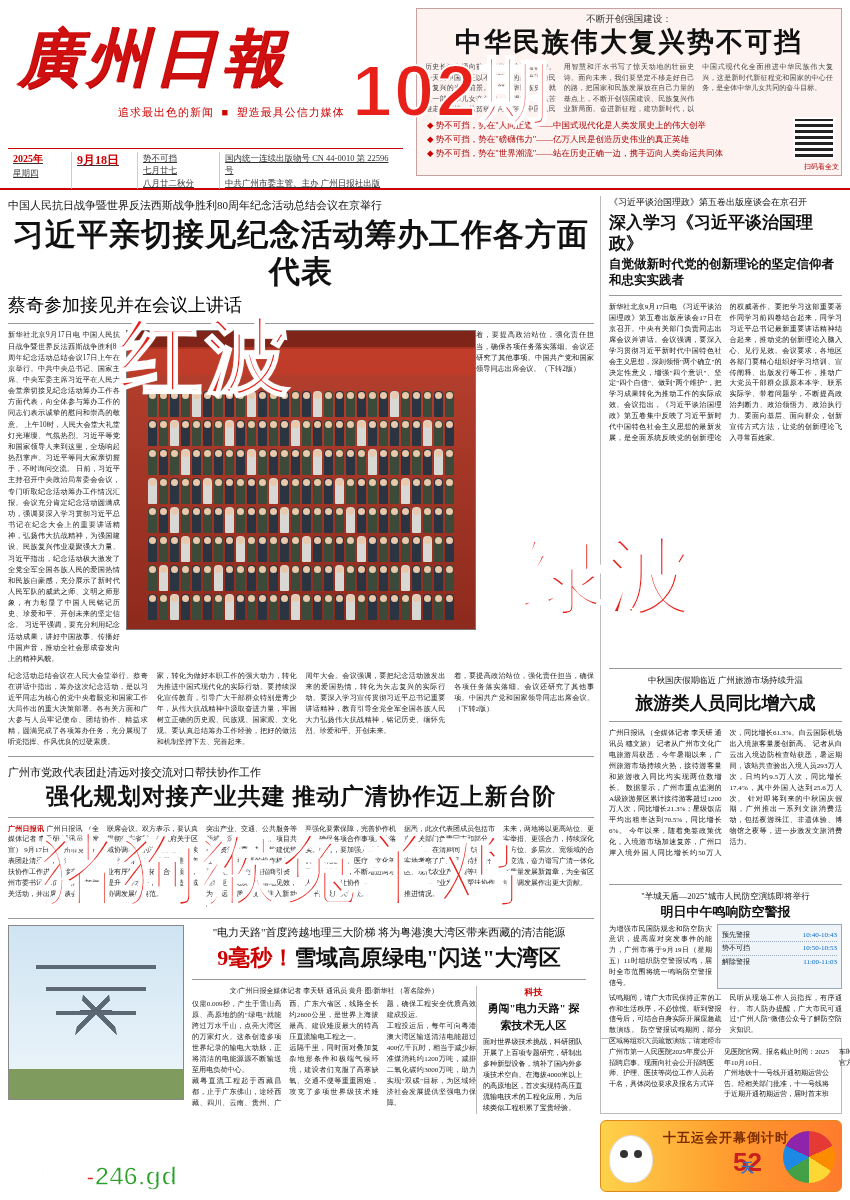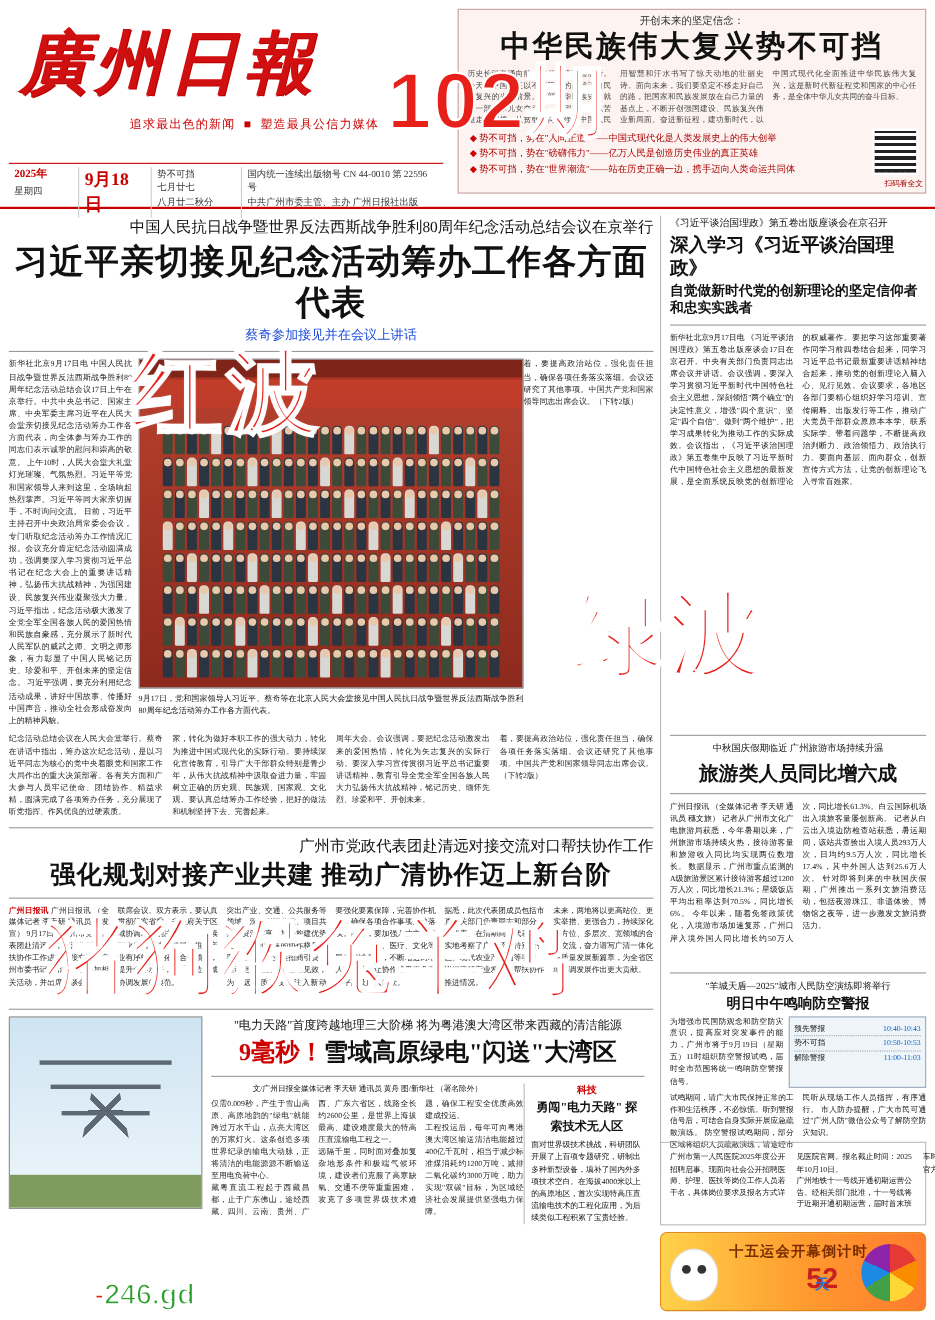--- a/index.html
+++ b/index.html
@@ -19,21 +19,21 @@
   .mast-left { position:absolute; left:8px; top:8px; width:400px; height:175px; }
   .logo-cn {
     font-family: "Liberation Serif", serif;
     font-weight:bold; color:#d01010; font-size:62px; letter-spacing:6px;
     font-style: italic; line-height:1.05; margin-top:18px; margin-left:10px;
     text-shadow: 1px 1px 0 #b00;
   }
   .logo-sub { margin-top:14px; margin-left:110px; font-size:11px; color:#c00; letter-spacing:1px; }
   .logo-sub .dot { color:#c00; }
   .mast-rule { position:absolute; left:8px; top:148px; width:395px; height:1px; background:#c00; }
-  .mast-info { position:absolute; left:8px; top:152px; width:400px; font-size:8.5px; color:#333; display:flex; }
+  .mast-info { position:absolute; left:8px; top:152px; width:400px; font-size:8.5px; color:#333; display:flex;text-decoration:underline; }
   .mi-col { padding:0 5px; border-right:1px solid #ccc; line-height:1.45; }
   .mi-col:last-child { border-right:none; }
   .mi-date { color:#c00; font-weight:bold; font-size:10px; }
 
   .mast-right { position:absolute; left:416px; top:8px; width:426px; height:168px; border:1px solid #c9a0a0; background:#fdf4f2; }
   .mr-kicker { text-align:center; font-size:9.5px; color:#333; padding:4px 0 1px; }
   .mr-title { text-align:center; font-size:27px; font-weight:bold; color:#111; letter-spacing:2px; line-height:1.15; }
   .mr-body { font-size:7px; color:#444; line-height:1.5; padding:4px 8px 0; column-count:3; column-gap:8px; text-align:justify; }
   .mr-bullets { padding:3px 10px 0; font-size:8.5px; color:#a00; }
   .mr-bullets div { margin:2px 0; }
@@ -51,24 +51,24 @@
   .wm-hong { left:118px; top:300px; font-size:84px; letter-spacing:4px; }
   .wm-lv { left:520px; top:520px; font-size:84px; letter-spacing:4px; }
   .wm-zodiac { left:40px; top:818px; font-size:78px; letter-spacing:2px; }
   .wm-url { left:8px; bottom:6px; font-size:26px; color:#d8241c; -webkit-text-stroke:1.5px #fff; }
   .wm-url .g { color:#2aa02a; }
 
   
   .col-left { position:absolute; left:8px; top:196px; width:586px; }
   .col-right { position:absolute; left:600px; top:196px; width:242px; border-left:1px solid #bbb; padding-left:8px; }
 
-  .kicker { font-size:14px; text-align:right; color:#111; padding:2px 0 3px; }
+  .kicker { font-size:11px; text-align:left; color:#111; padding:2px 0 3px; }
   .headline { font-size:31px; font-weight:bold; text-align:center; letter-spacing:1px; line-height:1.2; }
   .subhead { font-size:14.5px; font-weight:bold; text-align:center; margin-top:4px; letter-spacing:.5px; }
-  .subhead2 { font-size:12px; text-align:center; margin-top:3px; color:#1d4ed8; }
+  .subhead2 { font-size:18px; margin-top:3px; color:#000000; }
   .hr-thin { height:1px; background:#999; margin:6px 0; }
 
   .lead-wrap { display:flex; margin-top:6px; }
   .lead-col { width:118px; font-size:7.2px; line-height:1.55; text-align:justify; color:#222; padding-right:6px; }
   .photo-block { width:350px; }
   .photo { width:350px; height:300px; background:linear-gradient(#b9412f,#8d2a1d); position:relative; overflow:hidden; border:1px solid #777; }
   .ph-rows { position:absolute; left:0; right:0; bottom:6px; }
   .ph-row { display:flex; justify-content:center; gap:2px; margin-bottom:3px; }
   .ph-p { width:9px; height:26px; border-radius:4px 4px 1px 1px; background:#2b3542; }
   .ph-p.k { background:#3c4a3a; }
@@ -145,35 +145,35 @@
         <span>塑造最具公信力媒体</span>
       </div>
     </div>
     <div class="mast-rule"></div>
     <div class="mast-info">
       <div class="mi-col" style="width:64px">
         <div class="mi-date">2025年</div>
         <div>星期四</div>
       </div>
       <div class="mi-col" style="width:66px">
-        <div class="mi-date" style="font-size:16px">9月18日</div>
+        <div class="mi-date" style="font-size:12px">9月18日</div>
       </div>
       <div class="mi-col" style="width:82px">
         <div>势不可挡</div>
         <div>七月廿七</div>
         <div>八月廿二秋分</div>
       </div>
       <div class="mi-col" style="width:180px">
         <div>国内统一连续出版物号 CN 44-0010  第 22596 号</div>
         <div>中共广州市委主管、主办    广州日报社出版</div>
       </div>
     </div>
 
     <div class="mast-right">
-      <div class="mr-kicker">开创未来的坚定信念：</div>
+      <div class="mr-kicker">不断开创强国建设：</div>
       <div class="mr-title">中华民族伟大复兴势不可挡</div>
       <div class="mr-body">历史长河奔涌向前，时代潮流浩荡前行。今天的中国，正以不可阻挡的步伐迈向民族复兴的光明前景。一部中华民族史，就是一部中华儿女奋斗史。回望来路，从苦难走向辉煌，从贫弱走向富强，中国人民用智慧和汗水书写了惊天动地的壮丽史诗。面向未来，我们要坚定不移走好自己的路，把国家和民族发展放在自己力量的基点上，不断开创强国建设、民族复兴伟业新局面。奋进新征程，建功新时代，以中国式现代化全面推进中华民族伟大复兴，这是新时代新征程党和国家的中心任务，是全体中华儿女共同的奋斗目标。</div>
       <div class="mr-bullets">
         <div><span class="b">◆</span>
           <span>势不可挡，势在"人间正道"——中国式现代化是人类发展史上的伟大创举</span></div>
         <div><span class="b">◆</span>
           <span>势不可挡，势在"磅礴伟力"——亿万人民是创造历史伟业的真正英雄</span></div>
         <div><span class="b">◆</span>
           <span>势不可挡，势在"世界潮流"——站在历史正确一边，携手迈向人类命运共同体</span></div>
       </div>
@@ -884,21 +884,20 @@
                   </span>
                   <span class="ph-p k">
                     <i></i>
                   </span>
                   <span class="ph-p">
                     <i></i>
                   </span>
               </div>
             </div>
           </div>
-          <div class="caption">9月17日，党和国家领导人习近平、蔡奇等在北京人民大会堂接见中国人民抗日战争暨世界反法西斯战争胜利80周年纪念活动筹办工作各方面代表。</div>
         </div>
         <div class="lead-col" style="width:118px; padding-right:0">着，要提高政治站位，强化责任担当，确保各项任务落实落细。会议还研究了其他事项。中国共产党和国家领导同志出席会议。（下转2版）</div>
       </div>
 
       <div class="body4" style="margin-top:6px">
         <div>纪念活动总结会议在人民大会堂举行。蔡奇在讲话中指出，筹办这次纪念活动，是以习近平同志为核心的党中央着眼党和国家工作大局作出的重大决策部署。各有关方面和广大参与人员牢记使命、团结协作、精益求精，圆满完成了各项筹办任务，充分展现了听党指挥、作风优良的过硬素质。</div>
         <div>家，转化为做好本职工作的强大动力，转化为推进中国式现代化的实际行动。要持续深化宣传教育，引导广大干部群众特别是青少年，从伟大抗战精神中汲取奋进力量，牢固树立正确的历史观、民族观、国家观、文化观。要认真总结筹办工作经验，把好的做法和机制坚持下去、完善起来。</div>
         <div>周年大会。会议强调，要把纪念活动激发出来的爱国热情，转化为矢志复兴的实际行动。要深入学习宣传贯彻习近平总书记重要讲话精神，教育引导全党全军全国各族人民大力弘扬伟大抗战精神，铭记历史、缅怀先烈、珍爱和平、开创未来。</div>
         <div>着，要提高政治站位，强化责任担当，确保各项任务落实落细。会议还研究了其他事项。中国共产党和国家领导同志出席会议。（下转2版）</div>
       </div>

